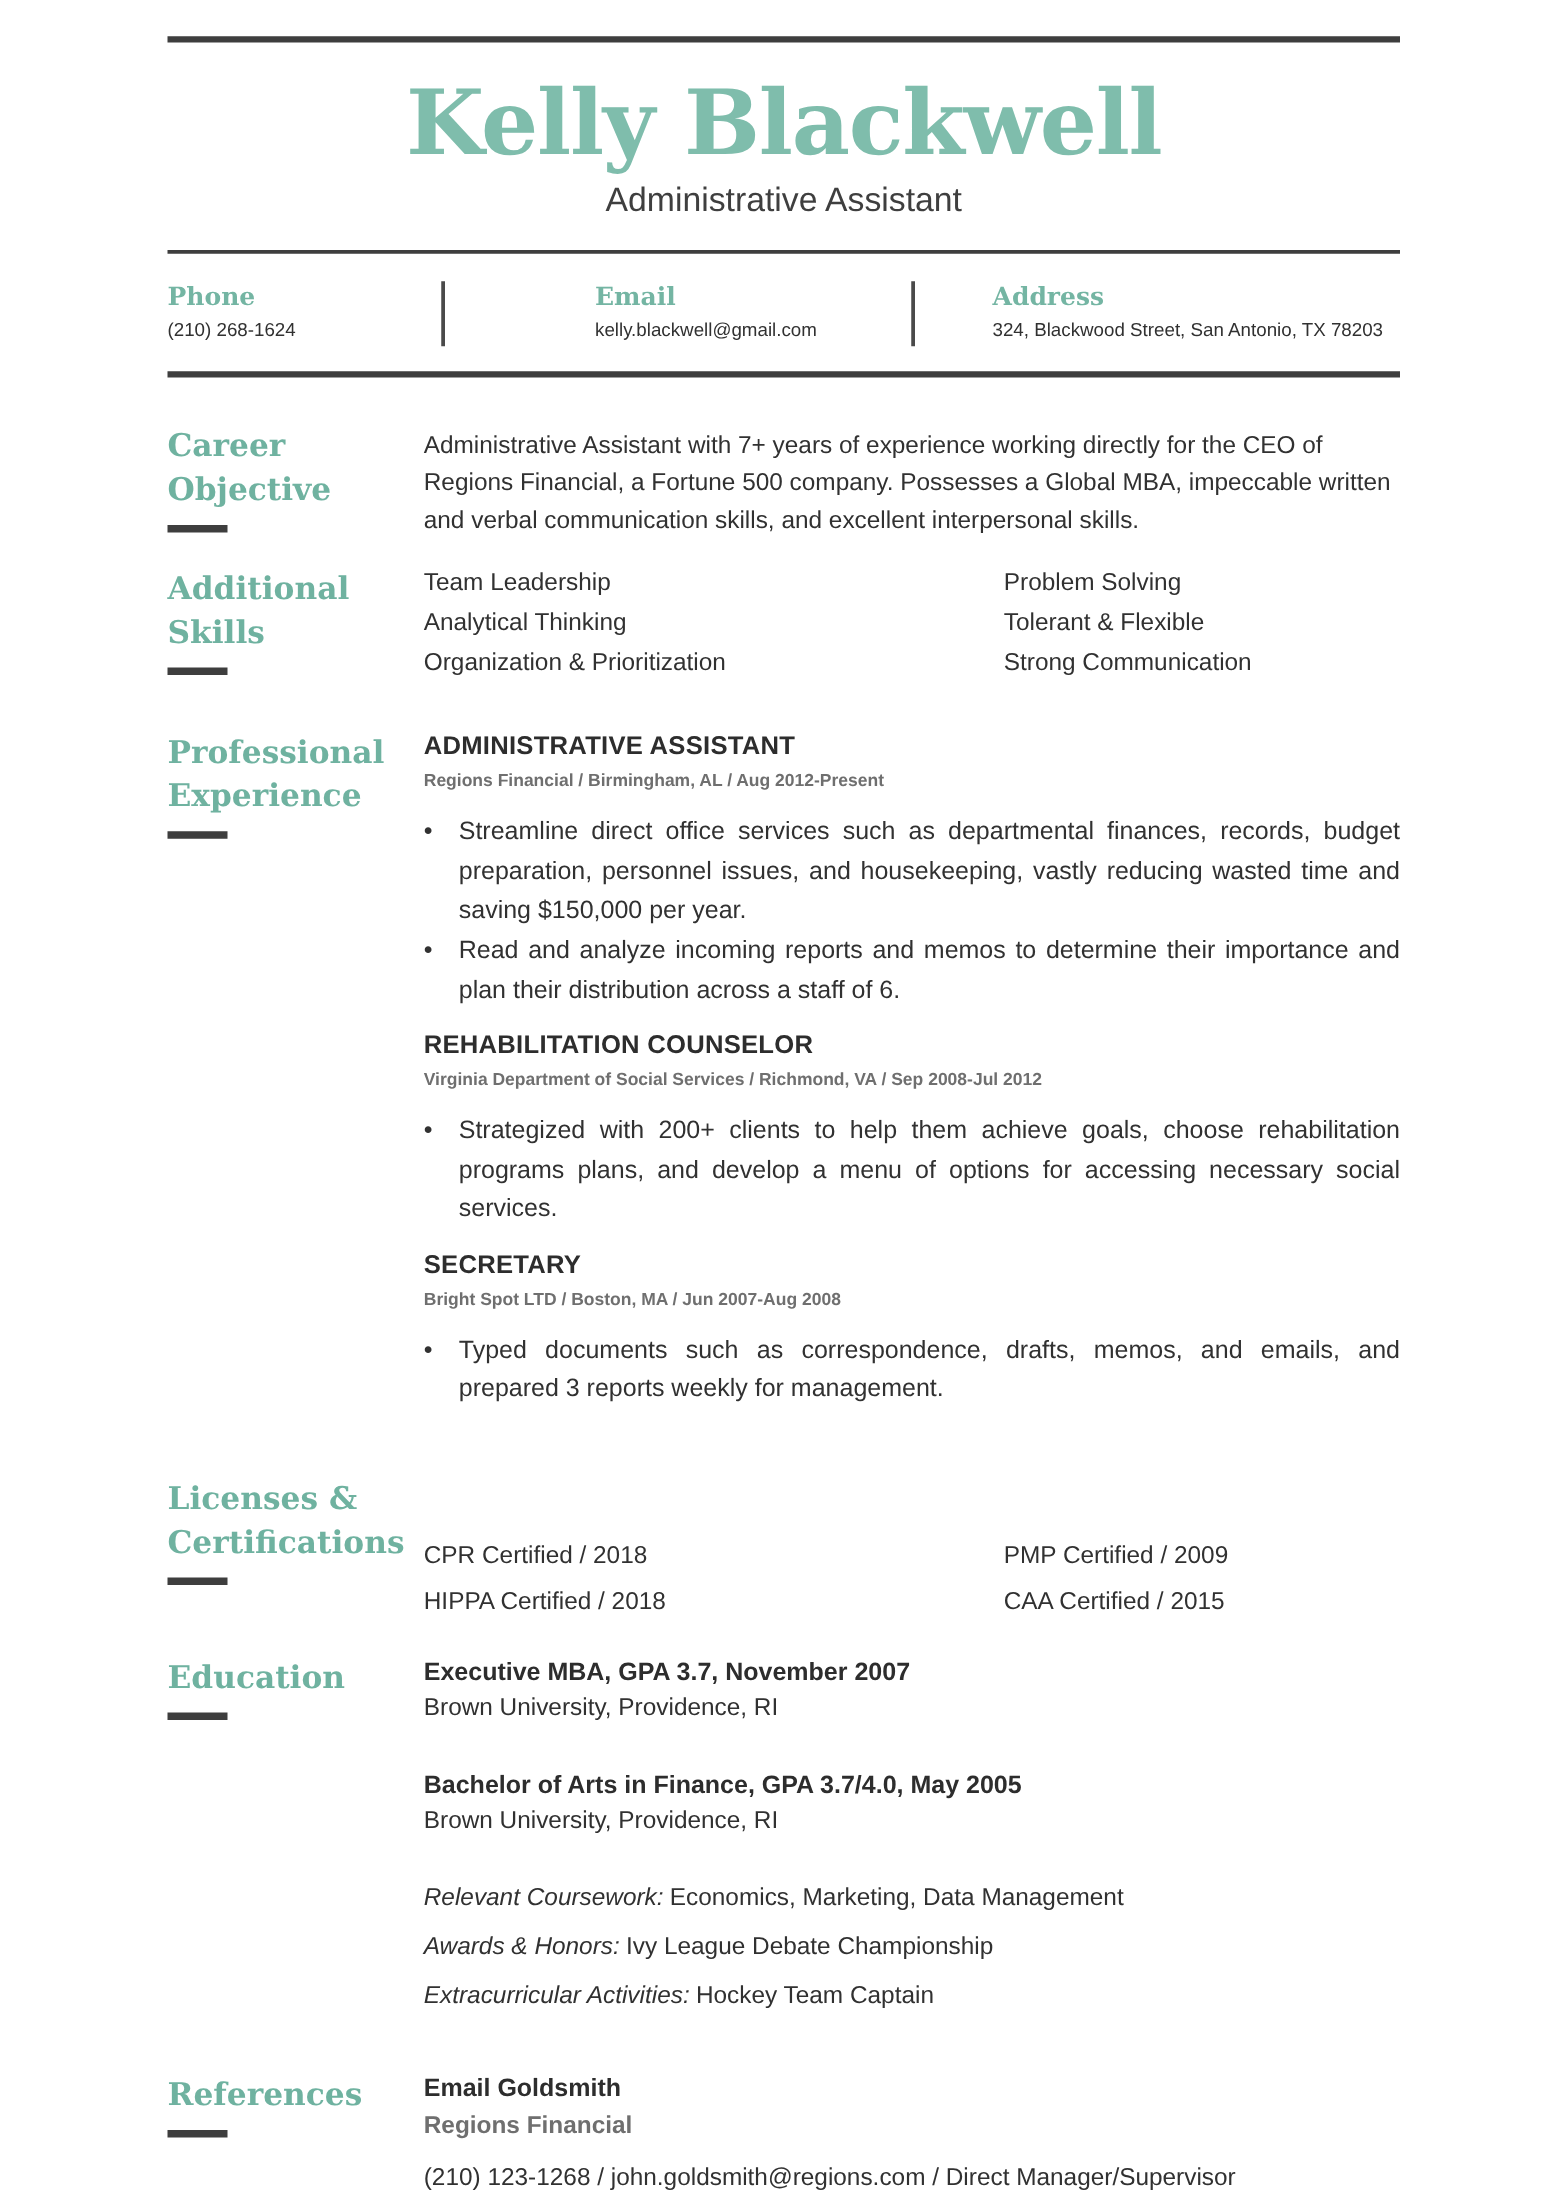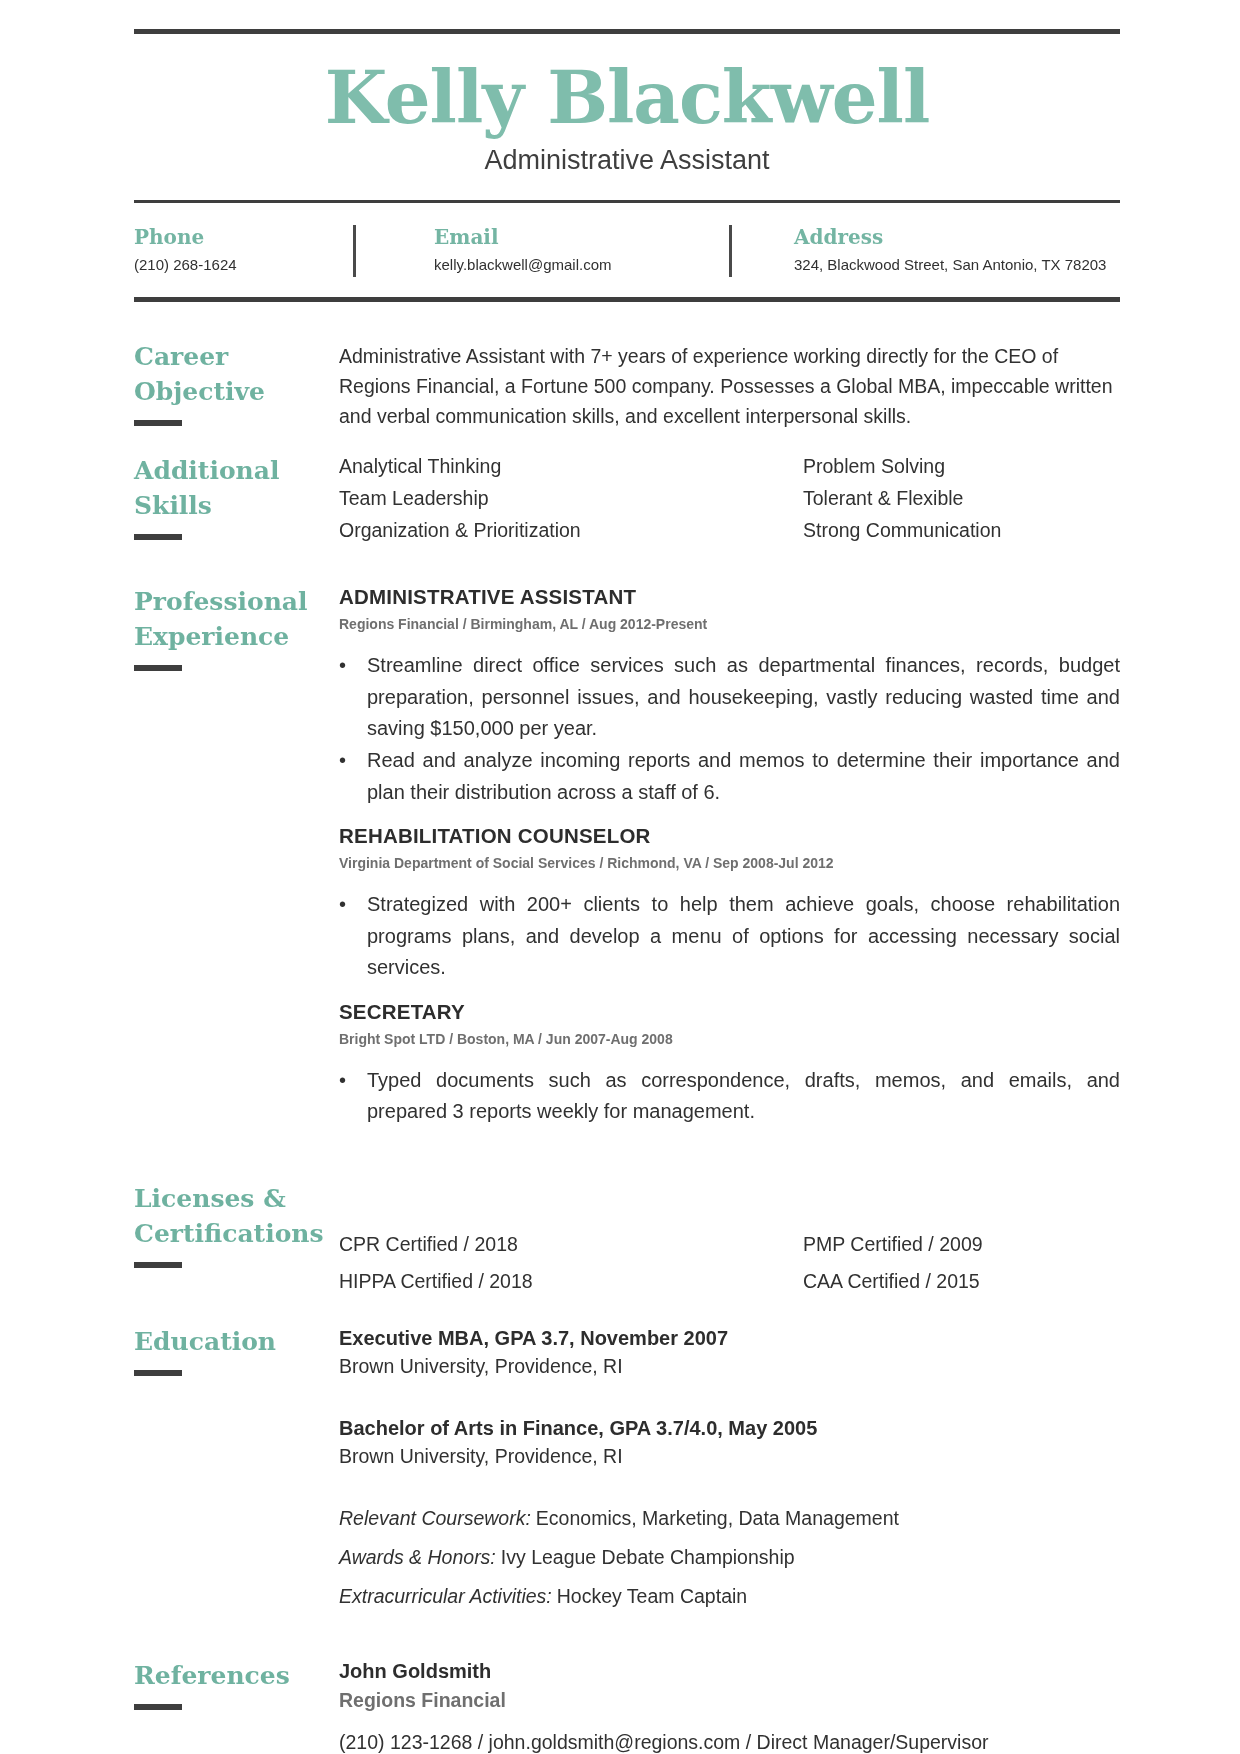--- a/index.html
+++ b/index.html
@@ -42,21 +42,21 @@
   }
 
   
   .contact-row {
     display: flex;
     align-items: stretch;
     padding: 20px 0 18px 0;
   }
   .contact-col { box-sizing: border-box; }
   .contact-col.c1 { width: 219px; flex: 0 0 219px; }
-  .contact-col.c2 { width: 373px; flex: 0 0 373px; padding-left: 78px; }
+  .contact-col.c2 { width: 373px; flex: 0 0 373px; padding-left: 120px; }
   .contact-col.c3 { flex: 1 1 auto; padding-left: 62px; }
   .vdivider {
     width: 3px; flex: 0 0 3px;
     background: #4a4a4a;
     margin: 2px 0;
   }
   .contact-label {
     font-family: "DejaVu Serif", serif;
     font-weight: bold;
     font-size: 20px;
@@ -241,22 +241,22 @@
     </div>
   </section>
 
   <section class="section sec-skills">
     <div class="side">
       <h3>Additional Skills</h3>
       <div class="side-bar"></div>
     </div>
     <div class="content">
       <div class="two-col-grid skills-grid">
+        <div class="cell">Team Leadership</div>
         <div class="cell">Analytical Thinking</div>
-        <div class="cell">Team Leadership</div>
         <div class="cell">Organization &amp; Prioritization</div>
         <div class="cell">Problem Solving</div>
         <div class="cell">Tolerant &amp; Flexible</div>
         <div class="cell">Strong Communication</div>
       </div>
     </div>
   </section>
 
   <section class="section sec-experience">
     <div class="side">
@@ -337,19 +337,19 @@
 
     </div>
   </section>
 
   <section class="section sec-references">
     <div class="side">
       <h3>References</h3>
       <div class="side-bar"></div>
     </div>
     <div class="content">
-      <h4 class="ref-name">John Goldsmith</h4>
+      <h4 class="ref-name">Email Goldsmith</h4>
       <div class="ref-company">Regions Financial</div>
       <div class="ref-contact">(210) 123-1268 / john.goldsmith@regions.com / Direct Manager/Supervisor</div>
     </div>
   </section>
 
 </div>
 
 </body></html>

